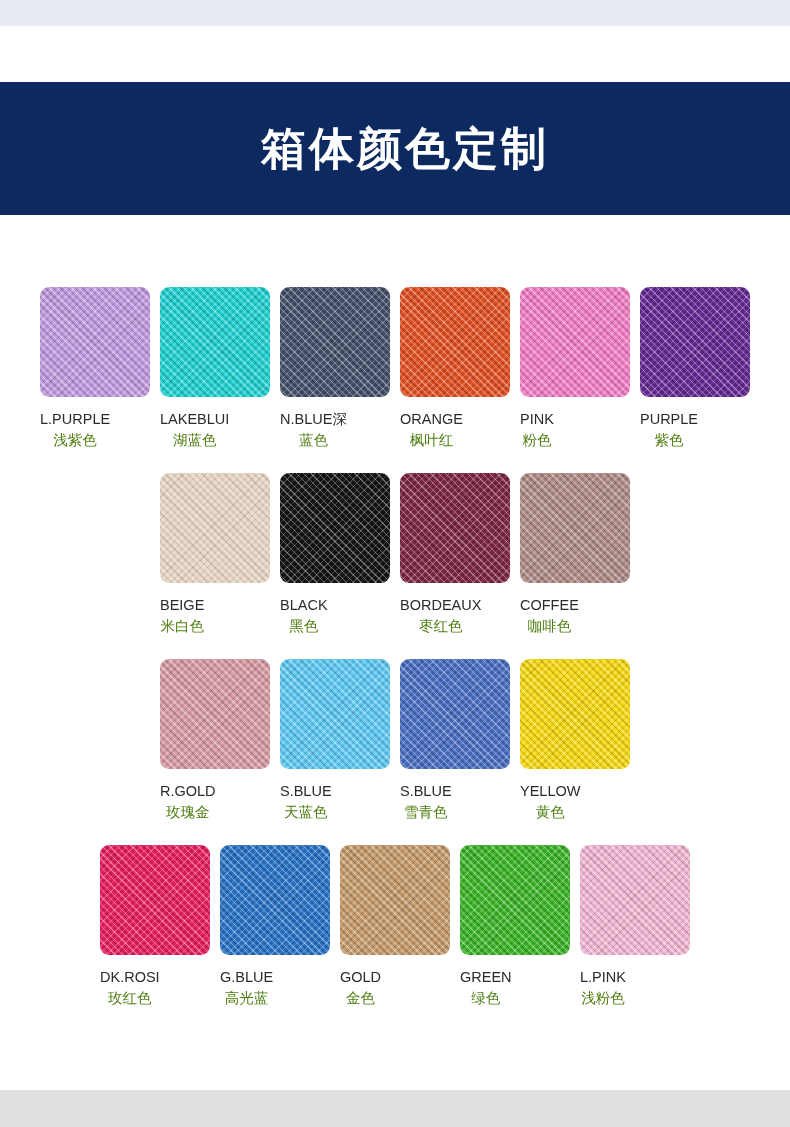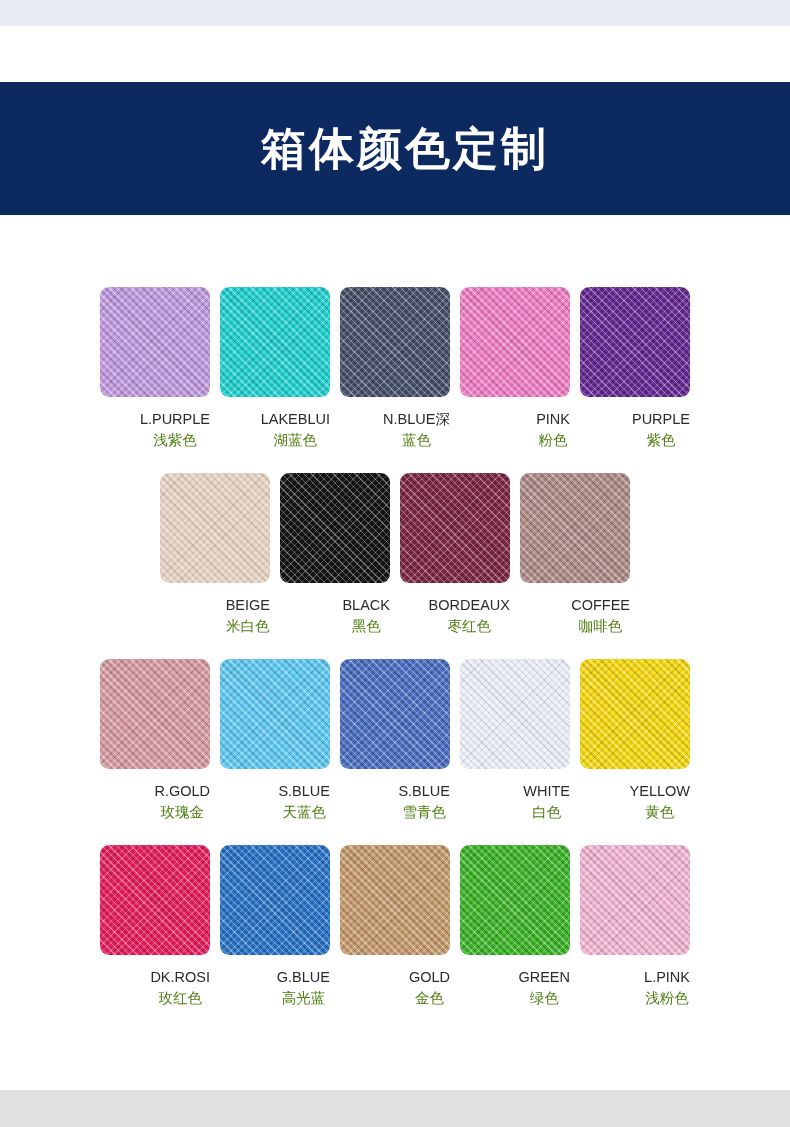--- a/index.html
+++ b/index.html
@@ -52,21 +52,21 @@
   .swatch-row {
     display: flex;
     justify-content: center;
     gap: 10px;
     margin-bottom: 22px;
   }
   .swatch-cell {
     width: 110px;
     display: flex;
     flex-direction: column;
-    align-items: flex-end;
+    align-items: flex-start;
   }
   .swatch-chip {
     width: 110px;
     height: 110px;
     border-radius: 9px;
     position: relative;
     overflow: hidden;
     background-repeat: repeat;
     background-size: 6px 6px, 6px 6px, 100% 100%;
   }
@@ -149,20 +149,27 @@
         </div>
       </div>
       <div class="swatch-cell">
         <div class="swatch-chip" style="background-color: rgb(70, 80, 106);"></div>
         <div class="swatch-labels">
           <span class="label-en">N.BLUE深</span>
           <span class="label-cn">蓝色</span>
         </div>
       </div>
       <div class="swatch-cell">
+        <div class="swatch-chip" style="background-color: rgb(223, 81, 36);"></div>
+        <div class="swatch-labels">
+          <span class="label-en">ORANGE</span>
+          <span class="label-cn">枫叶红</span>
+        </div>
+      </div>
+      <div class="swatch-cell">
         <div class="swatch-chip" style="background-color: rgb(240, 126, 196);"></div>
         <div class="swatch-labels">
           <span class="label-en">PINK</span>
           <span class="label-cn">粉色</span>
         </div>
       </div>
       <div class="swatch-cell">
         <div class="swatch-chip" style="background-color: rgb(100, 42, 146);"></div>
         <div class="swatch-labels">
           <span class="label-en">PURPLE</span>
@@ -216,27 +223,20 @@
         </div>
       </div>
       <div class="swatch-cell">
         <div class="swatch-chip" style="background-color: rgb(74, 110, 192);"></div>
         <div class="swatch-labels">
           <span class="label-en">S.BLUE</span>
           <span class="label-cn">雪青色</span>
         </div>
       </div>
       <div class="swatch-cell">
-        <div class="swatch-chip soft" style="background-color: rgb(234, 238, 246);"></div>
-        <div class="swatch-labels">
-          <span class="label-en">WHITE</span>
-          <span class="label-cn">白色</span>
-        </div>
-      </div>
-      <div class="swatch-cell">
         <div class="swatch-chip" style="background-color: rgb(245, 215, 18);"></div>
         <div class="swatch-labels">
           <span class="label-en">YELLOW</span>
           <span class="label-cn">黄色</span>
         </div>
       </div>
     </div>
     <div class="swatch-row">
       <div class="swatch-cell">
         <div class="swatch-chip" style="background-color: rgb(230, 32, 95);"></div>

